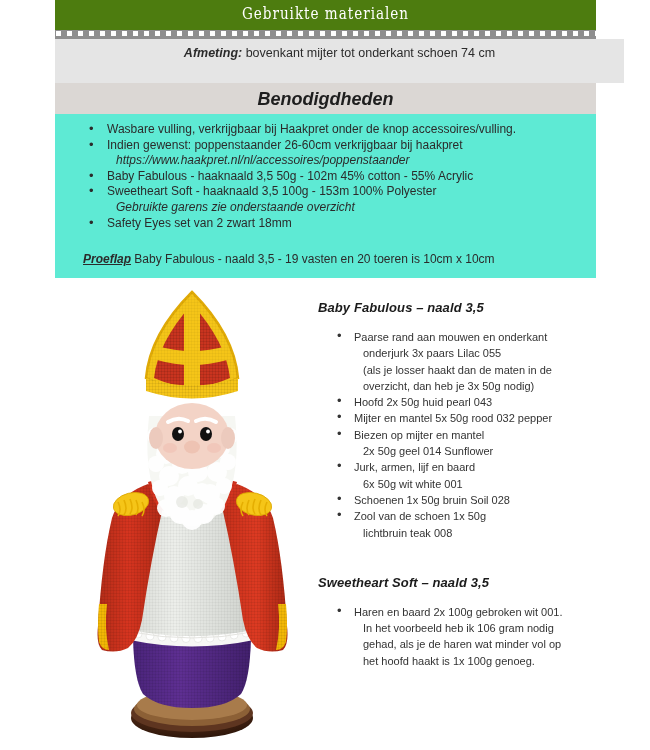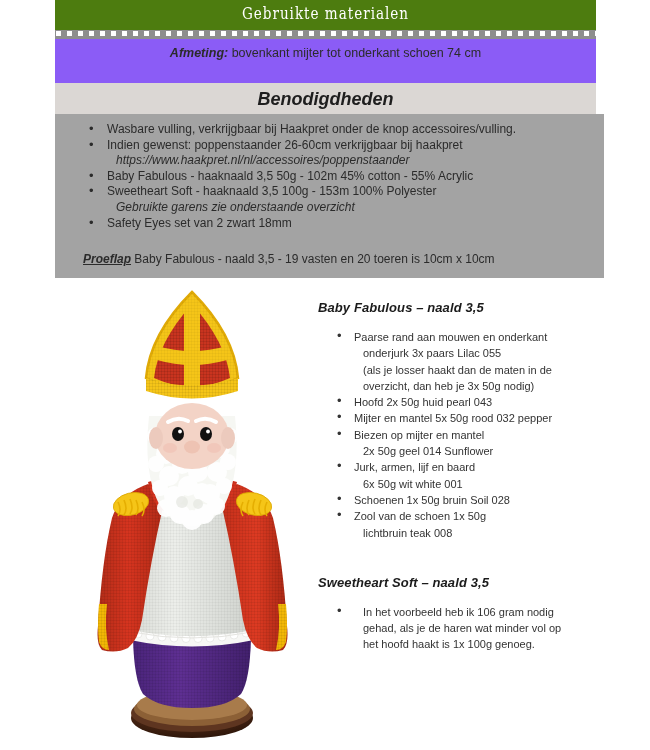--- a/index.html
+++ b/index.html
@@ -62,21 +62,22 @@
       rgba(0,0,0,0) 5px, rgba(0,0,0,0) 11px);
   }
 
   
   .afmeting-bar {
     position: absolute;
     left: 55px;
     top: 39px;
     width: 541px;
     height: 44px;
-    background: #8b5cf6;
+    background: #e5e5e5;
+    padding-left: 28px;
   }
   .afmeting-text {
     position: absolute;
     left: 0;
     right: 0;
     top: 7px;
     text-align: center;
     font-size: 12.5px;
     white-space: nowrap;
   }
@@ -106,22 +107,21 @@
     color: #1e1e1e;
   }
 
   
   .materials-block {
     position: absolute;
     left: 55px;
     top: 114px;
     width: 541px;
     height: 164px;
-    background: #a3a3a3;
-    padding-left: 8px;
+    background: #5eead4;
   }
   .materials-list {
     position: absolute;
     left: 28px;
     top: 8px;
     width: 500px;
     margin: 0;
     padding: 0;
     list-style: none;
   }
@@ -456,19 +456,20 @@
       <span class="sub0">Zool van de schoen 1x 50g</span>
       <span class="sub">lichtbruin teak 008</span>
     </li>
   </ul>
 
   <div class="block-gap"></div>
 
   <h3 class="yarn-heading">Sweetheart Soft – naald 3,5</h3>
   <ul class="yarn-list">
     <li>
+      <span class="sub0">Haren en baard 2x 100g gebroken wit 001.</span>
       <span class="sub">In het voorbeeld heb ik 106 gram nodig</span>
       <span class="sub">gehad, als je de haren wat minder vol op</span>
       <span class="sub">het hoofd haakt is 1x 100g genoeg.</span>
     </li>
   </ul>
 
 </div>
 
 </body></html>

